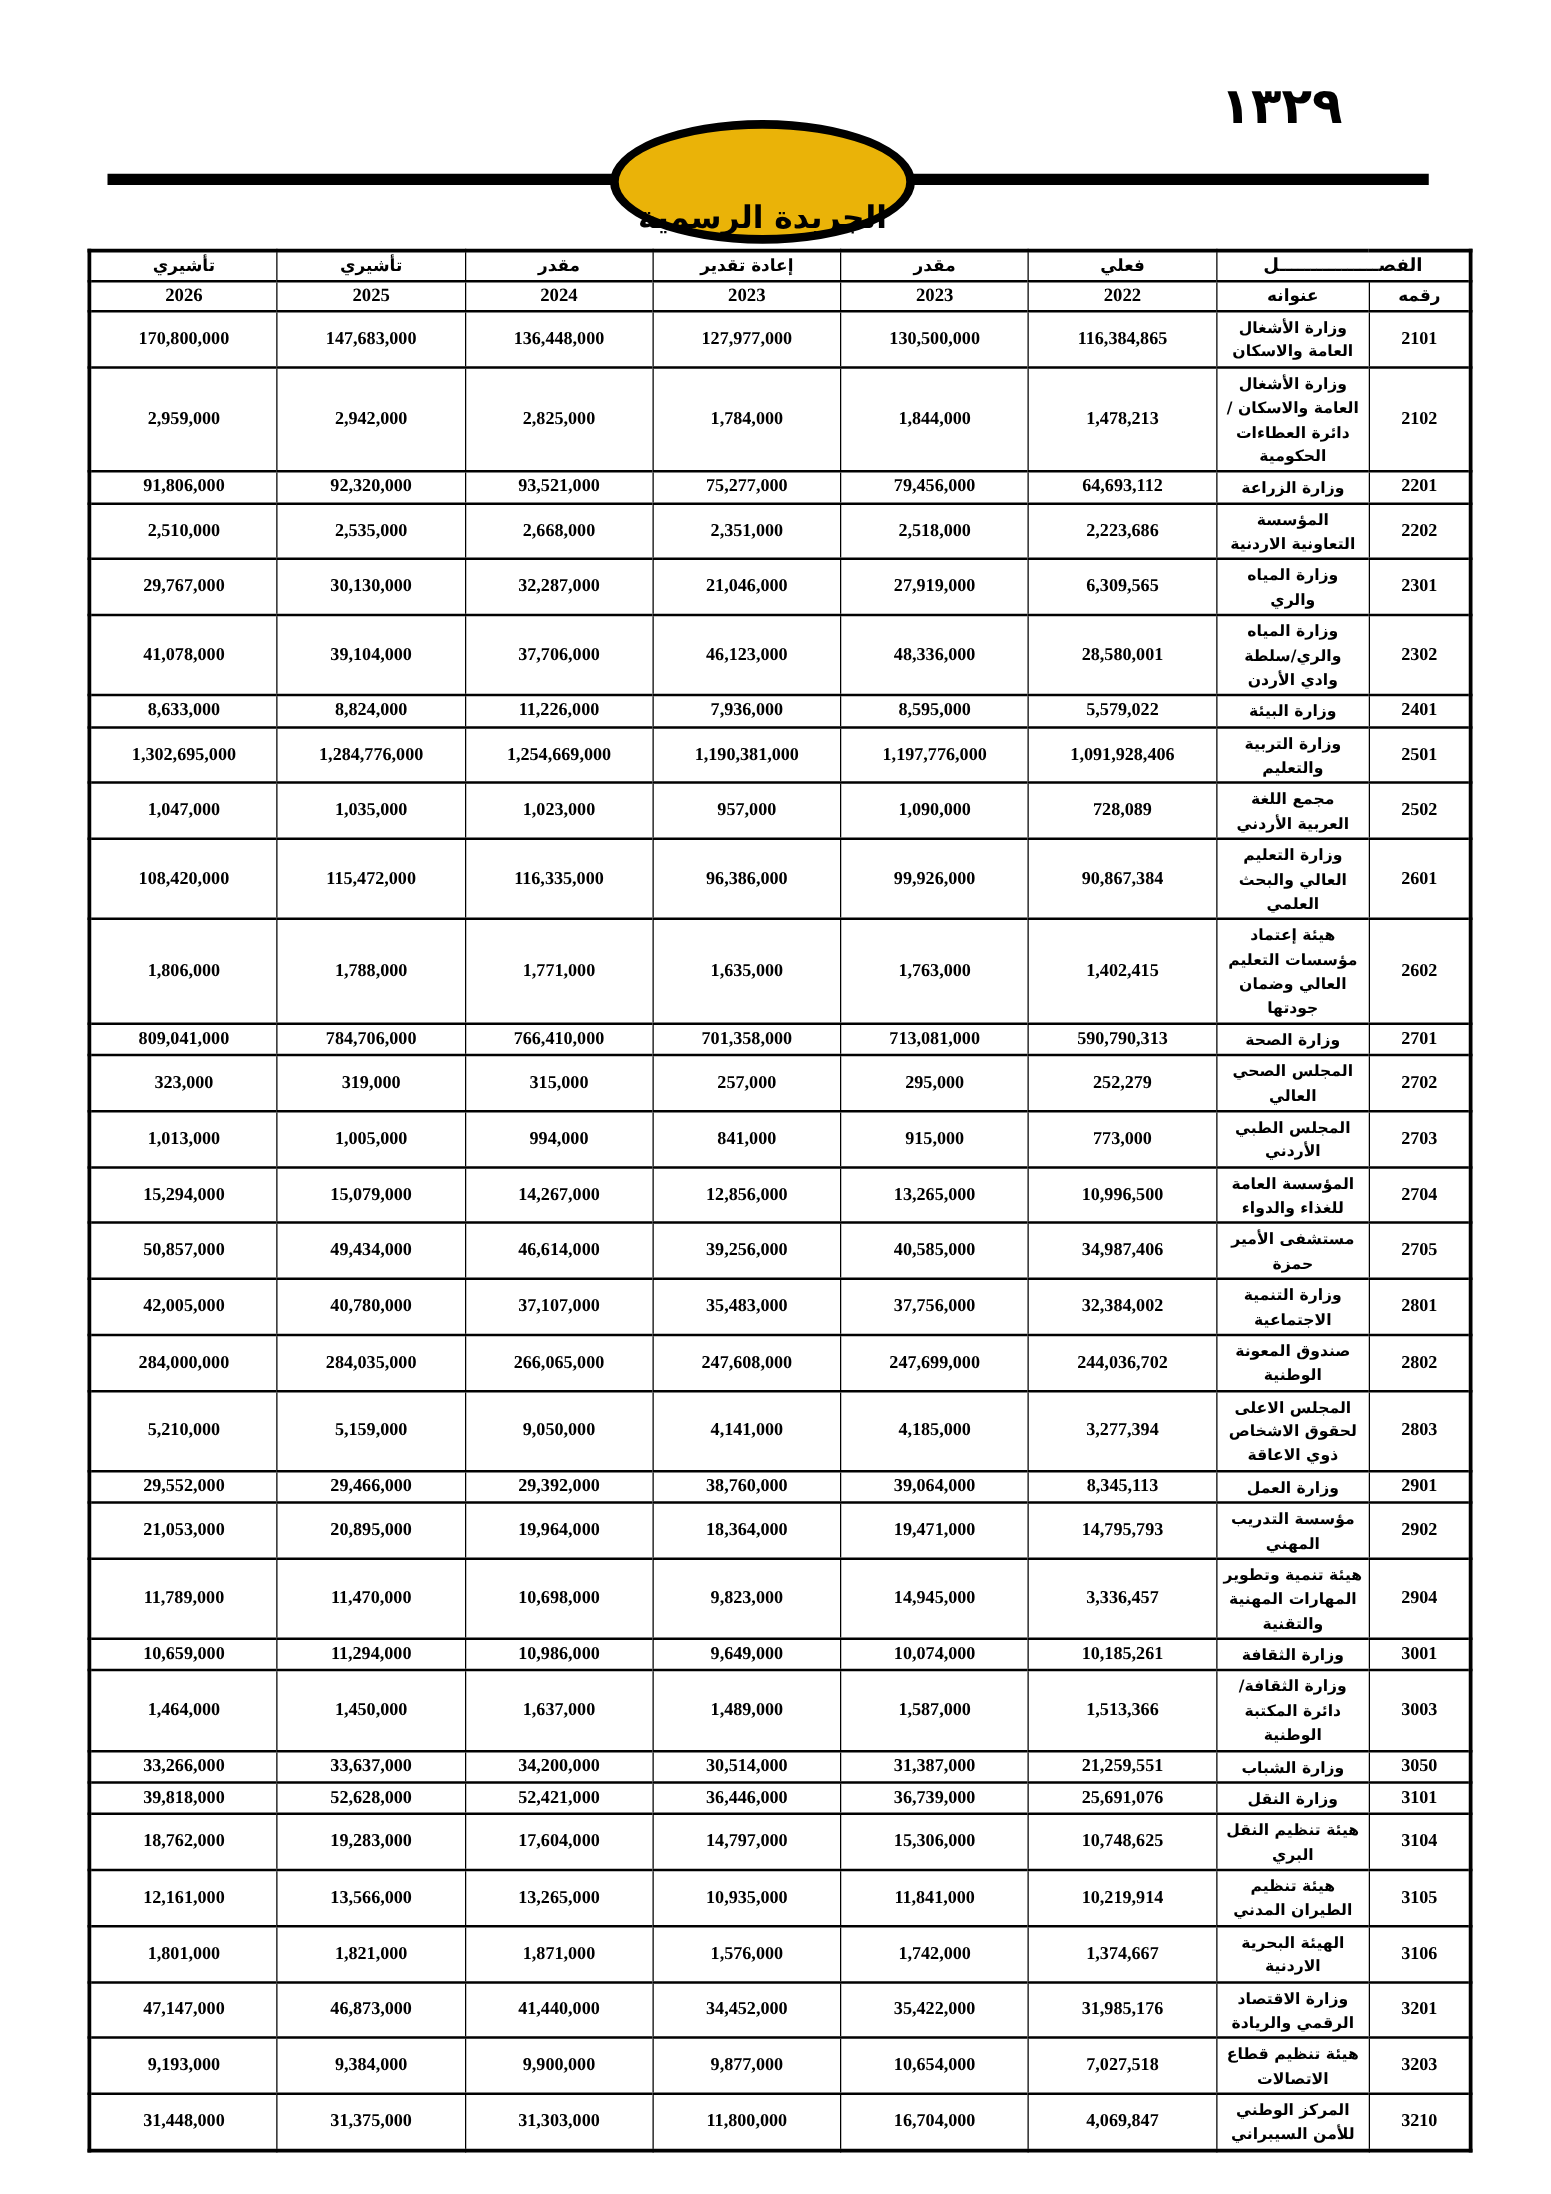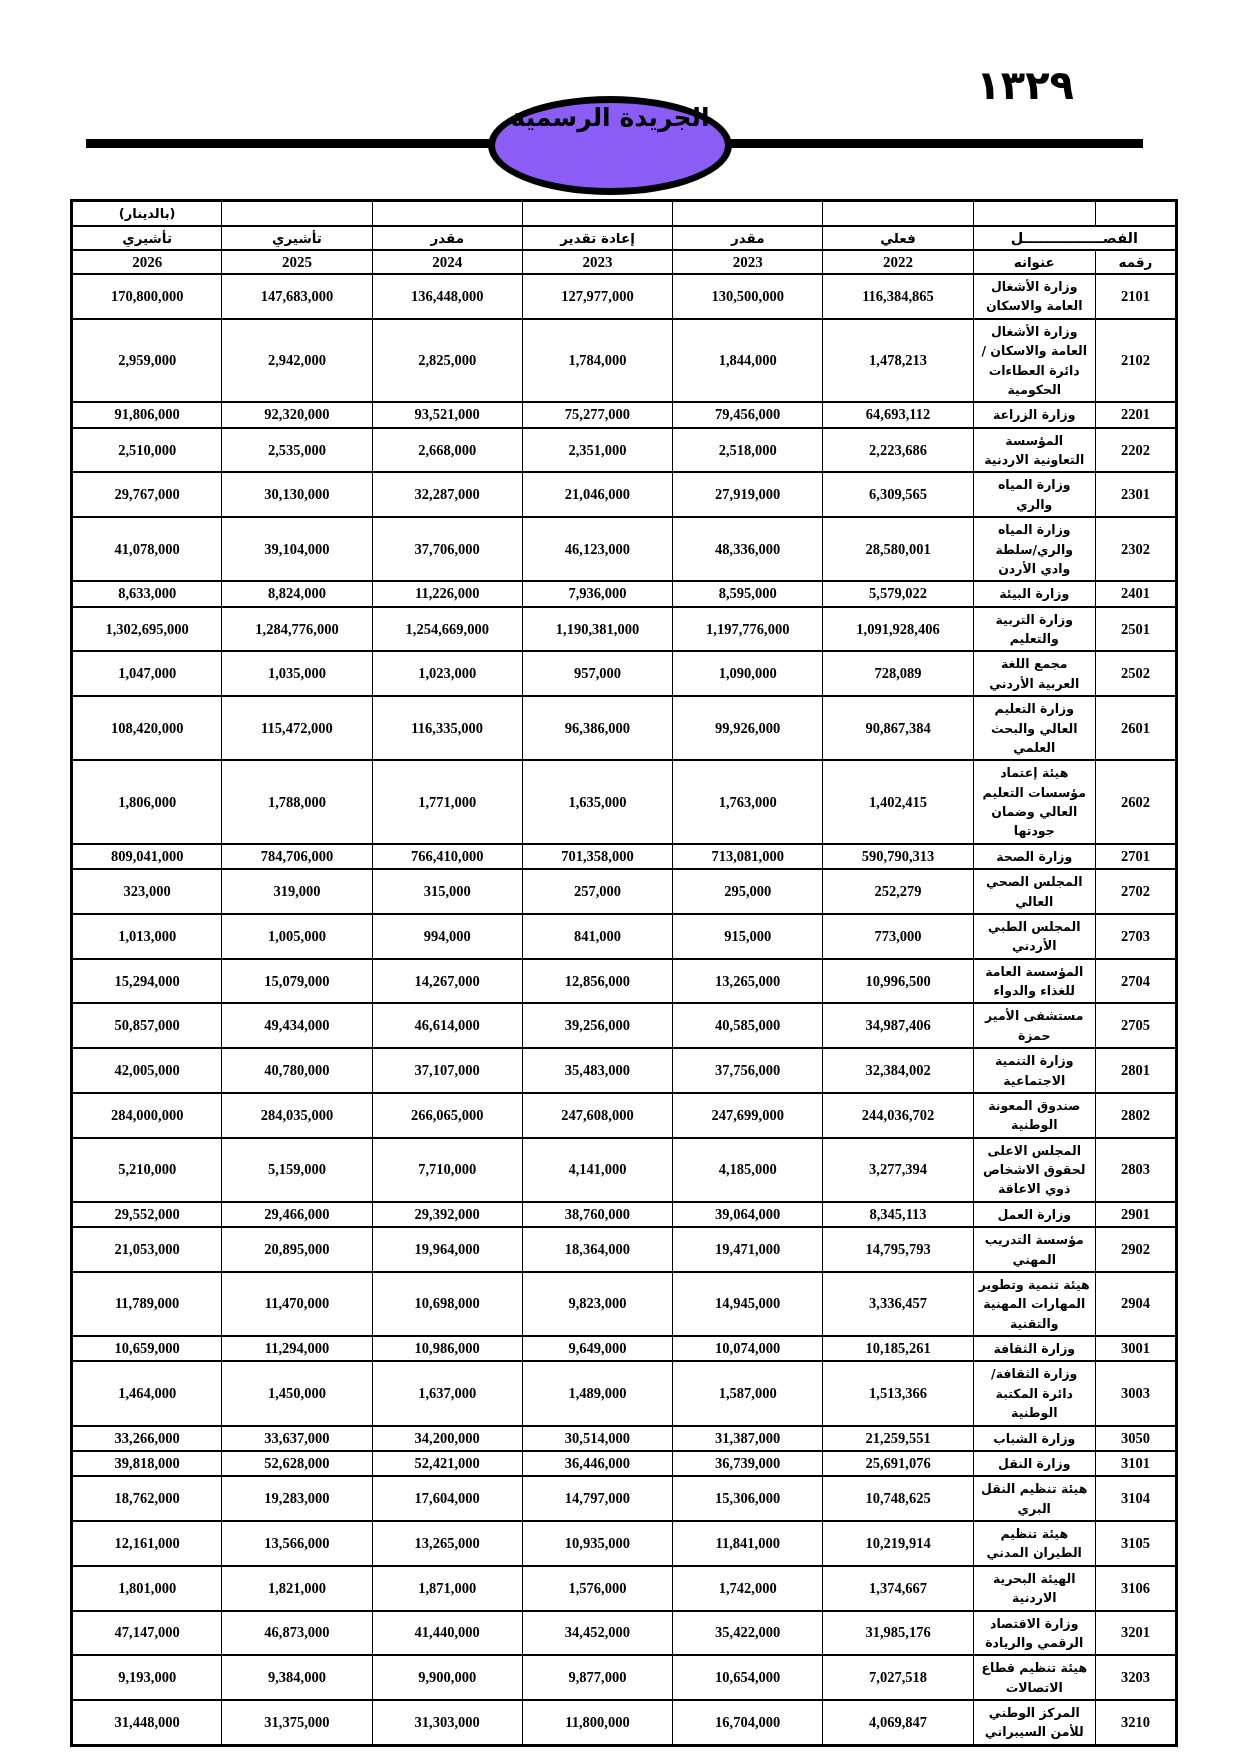--- a/index.html
+++ b/index.html
@@ -4,22 +4,22 @@
 <style>
   html,body{margin:0;padding:0;background:#ffffff;}
   body{width:1241px;height:1755px;position:relative;overflow:hidden;
        font-family:"DejaVu Sans",sans-serif;color:#000;}
 
   
   .pagenum{position:absolute;top:62px;right:167px;font-size:40px;font-weight:bold;
            letter-spacing:9px;font-family:"DejaVu Sans",sans-serif;direction:rtl;}
   .rule{position:absolute;top:139px;left:86px;width:1057px;height:9px;background:#000;}
   .oval{position:absolute;top:96px;left:488px;width:244px;height:99px;
-        border:7px solid #000;border-radius:50%;background:#8b5cf6;
-        display:flex;align-items:flex-start;justify-content:center;box-sizing:border-box;z-index:2;}
+        border:7px solid #000;border-radius:50%;background:#eab308;
+        display:flex;align-items:flex-end;justify-content:center;box-sizing:border-box;z-index:2;}
   .oval span{font-size:25px;font-weight:bold;direction:rtl;}
 
   
   table{position:absolute;top:199px;left:70px;width:1108px;border-collapse:collapse;
         direction:rtl;table-layout:fixed;}
   table{border:3px solid #000;}
   td{border:1px solid #000;border-top:2px solid #000;border-bottom:2px solid #000;
      font-weight:bold;text-align:center;vertical-align:middle;padding:1px 3px;
      overflow:hidden;}
   col.c-code{width:81px;}
@@ -57,30 +57,20 @@
       <col class="c-code">
         <col class="c-name">
       <col class="c-num">
         <col class="c-num">
         <col class="c-num">
       <col class="c-num">
         <col class="c-num">
         <col class="c-num">
     </colgroup>
     <thead>
-      <tr>
-        <td class="blank"></td>
-        <td class="blank"></td>
-        <td class="blank"></td>
-        <td class="blank"></td>
-        <td class="blank"></td>
-        <td class="blank"></td>
-        <td class="blank"></td>
-        <td class="currency">(بالدينار)</td>
-      </tr>
       <tr>
         <td colspan="2" class="chapter">الفصــــــــــــــــل</td>
         <td class="collabel">فعلي</td>
         <td class="collabel">مقدر</td>
         <td class="collabel">إعادة تقدير</td>
         <td class="collabel">مقدر</td>
         <td class="collabel">تأشيري</td>
         <td class="collabel">تأشيري</td>
       </tr>
       <tr>
@@ -274,21 +264,21 @@
           <td class="num">266,065,000</td>
           <td class="num">284,035,000</td>
           <td class="num">284,000,000</td>
         </tr>
         <tr class="data-row">
           <td class="code">2803</td>
           <td class="name">المجلس الاعلى لحقوق الاشخاص ذوي الاعاقة</td>
           <td class="num">3,277,394</td>
           <td class="num">4,185,000</td>
           <td class="num">4,141,000</td>
-          <td class="num">7,710,000</td>
+          <td class="num">9,050,000</td>
           <td class="num">5,159,000</td>
           <td class="num">5,210,000</td>
         </tr>
         <tr class="data-row">
           <td class="code">2901</td>
           <td class="name">وزارة العمل</td>
           <td class="num">8,345,113</td>
           <td class="num">39,064,000</td>
           <td class="num">38,760,000</td>
           <td class="num">29,392,000</td>

